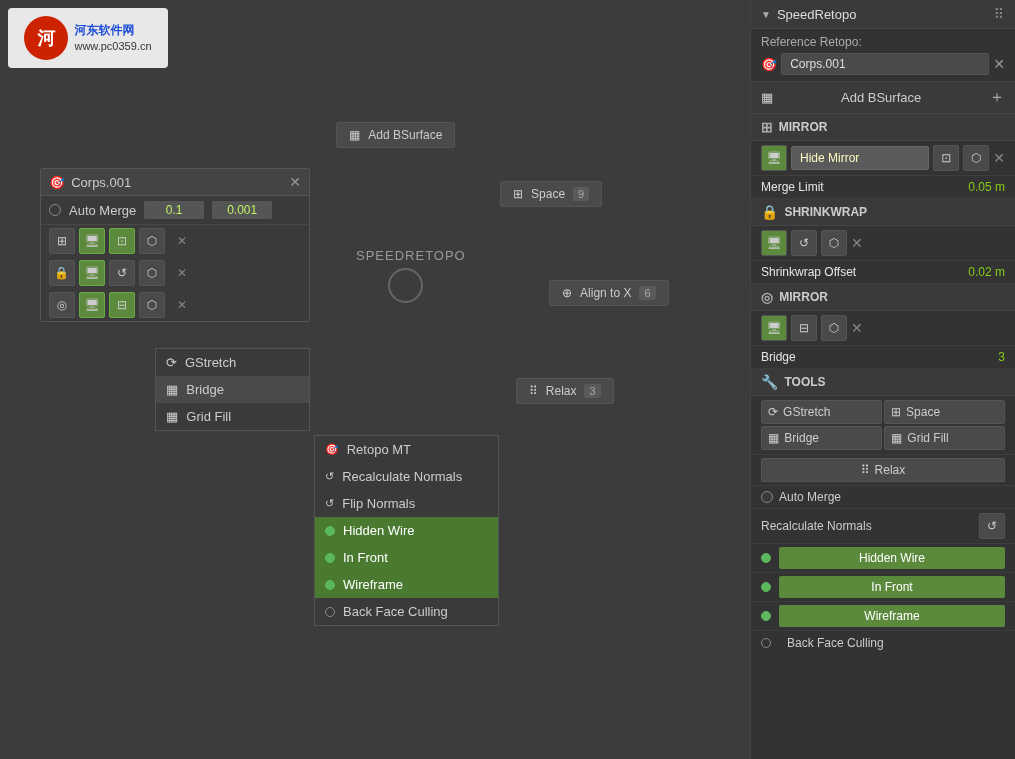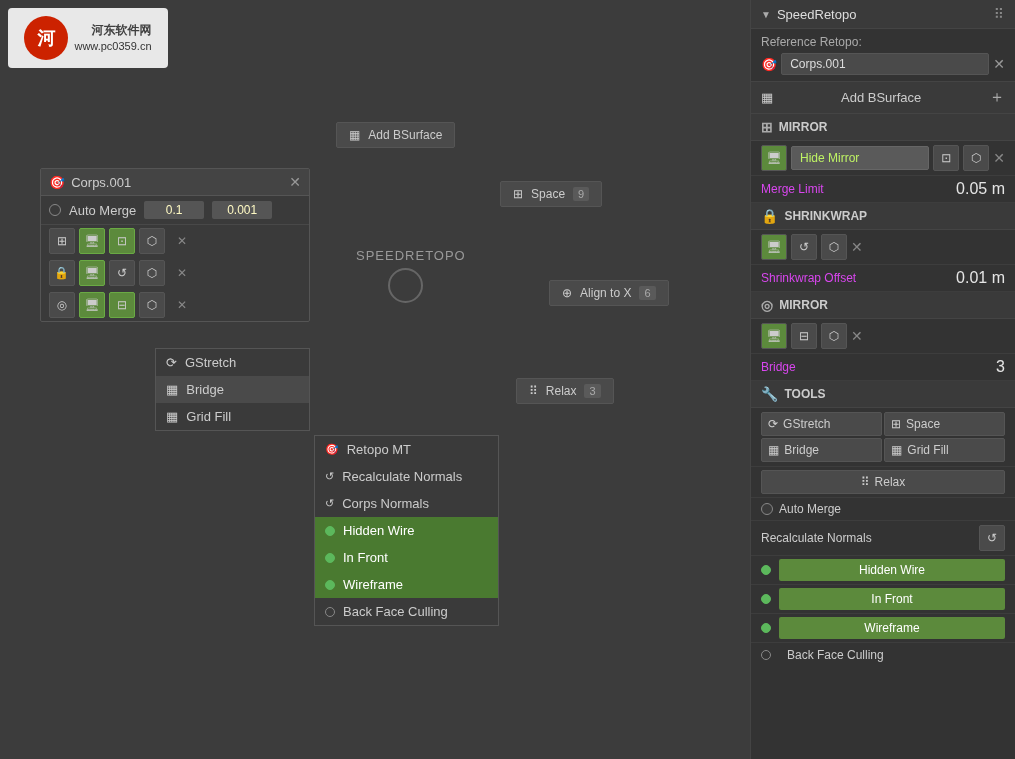--- a/index.html
+++ b/index.html
@@ -35,21 +35,21 @@
       border-radius: 50%;
       display: flex;
       align-items: center;
       justify-content: center;
       color: white;
       font-weight: bold;
       font-size: 18px;
       margin-right: 6px;
     }
     .watermark-text { font-size: 11px; color: #333; line-height: 1.4; }
-    .watermark-text .line1 { font-weight: bold; font-size: 12px; color: #404040; text-align: right; }
+    .watermark-text .line1 { font-weight: bold; font-size: 12px; color: #1d4ed8; }
 
     
     .viewport {
       position: absolute;
       top: 0; left: 0;
       width: 750px;
       height: 759px;
       background: #3c3c3c;
     }
 
@@ -153,21 +153,21 @@
     .circle-btn {
       width: 12px; height: 12px;
       border-radius: 50%;
       border: 1px solid #888;
       background: #3a3a3a;
       cursor: pointer;
     }
     .num-input {
       background: #555;
       border: none;
-      color: #fef9c3;
+      color: #bef264;
       padding: 2px 6px;
       font-size: 12px;
       width: 60px;
       text-align: center;
       border-radius: 2px;
     }
 
     
     .icon-row {
       display: flex;
@@ -323,21 +323,21 @@
       display: flex;
       align-items: center;
       gap: 4px;
       padding: 4px 10px;
       border-bottom: 1px solid #3d3d3d;
     }
     .mod-btn {
       flex: 1;
       background: #5a5a5a;
       border: 1px solid #666;
-      color: #bef264;
+      color: #fef9c3;
       padding: 4px 8px;
       font-size: 12px;
       cursor: pointer;
       border-radius: 2px;
       text-align: left;
     }
     .mod-icon-btn {
       width: 26px; height: 26px;
       background: #4a4a4a;
       border: 1px solid #555;
@@ -350,22 +350,22 @@
     .mod-icon-btn.active { background: #5c8a3c; }
     .mod-x { background: none; border: none; color: #888; cursor: pointer; font-size: 14px; }
 
     .kv-row {
       display: flex;
       align-items: center;
       justify-content: space-between;
       padding: 4px 10px;
       border-bottom: 1px solid #3d3d3d;
     }
-    .kv-key { color: #d946ef; font-size: 12px; }
-    .kv-val { color: #e5e5e5; font-size: 16px; }
+    .kv-key { color: #e5e5e5; font-size: 12px; }
+    .kv-val { color: #84cc16; font-size: 12px; }
 
     
     .tools-grid {
       display: grid;
       grid-template-columns: 1fr 1fr;
       gap: 2px;
       padding: 4px 10px;
       border-bottom: 1px solid #3d3d3d;
     }
     .tool-btn {
@@ -524,21 +524,21 @@
     <div class="ctx-item">
       <span style="font-size:11px;">🎯</span>
       <span>Retopo MT</span>
     </div>
     <div class="ctx-item">
       <span style="font-size:11px;">↺</span>
       <span>Recalculate Normals</span>
     </div>
     <div class="ctx-item">
       <span style="font-size:11px;">↺</span>
-      <span>Corps Normals</span>
+      <span>Flip Normals</span>
     </div>
     <div class="ctx-item active-green">
       <div class="ctx-dot filled"></div>
       <span>Hidden Wire</span>
     </div>
     <div class="ctx-item active-green">
       <div class="ctx-dot filled"></div>
       <span>In Front</span>
     </div>
     <div class="ctx-item active-green">
@@ -599,21 +599,21 @@
     <span>SHRINKWRAP</span>
   </div>
   <div class="modifier-row">
     <div class="mod-icon-btn active">🖥</div>
     <div class="mod-icon-btn">↺</div>
     <div class="mod-icon-btn">⬡</div>
     <button class="mod-x">✕</button>
   </div>
   <div class="kv-row">
     <span class="kv-key">Shrinkwrap Offset</span>
-    <span class="kv-val">0.01 m</span>
+    <span class="kv-val">0.02 m</span>
   </div>
 
   <div class="section-title">
     <span class="icon">◎</span>
     <span>MIRROR</span>
   </div>
   <div class="modifier-row">
     <div class="mod-icon-btn active">🖥</div>
     <div class="mod-icon-btn">⊟</div>
     <div class="mod-icon-btn">⬡</div>

